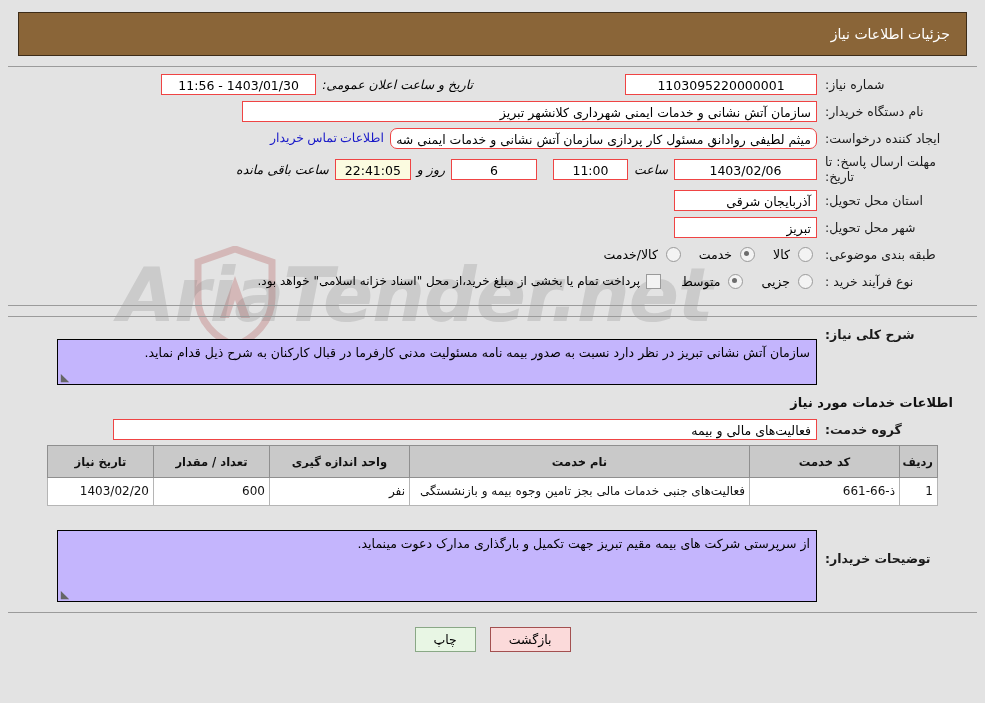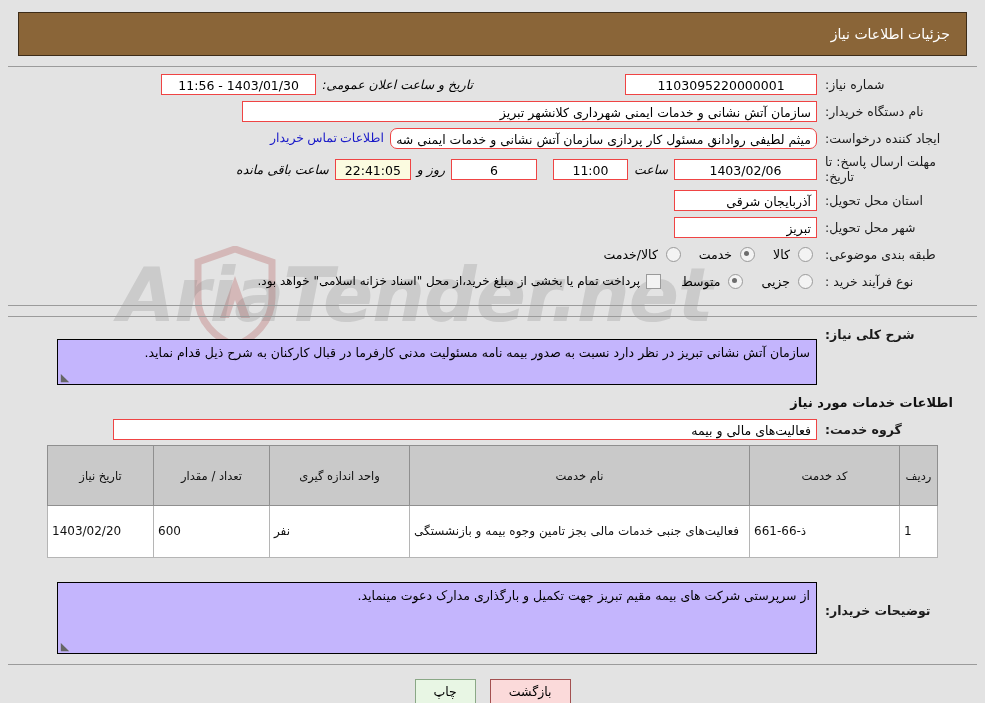--- a/index.html
+++ b/index.html
@@ -219,30 +219,30 @@
     border-collapse: collapse;
     width: 890px;
     margin: 0 auto;
     background: #ffffff;
     font-size: 12px;
     table-layout: fixed;
   }
   table.items th {
     background: #c9c9c9;
     border: 1px solid #8f8f8f;
-    font-weight: normal;
+    font-weight: bold;
     font-size: 11.5px;
     height: 27px;
     color: #111;
-    padding: 16px 4px;
+    padding: 2px 4px;
   }
   table.items td {
     border: 1px solid #b5b5b5;
-    text-align: left;
-    padding: 17px 4px;
+    text-align: right;
+    padding: 5px 4px;
     font-size: 12px;
     color: #111;
     vertical-align: middle;
     background: #fff;
     line-height: 17px;
   }
 
   
   .btnbar {
     position: relative;

